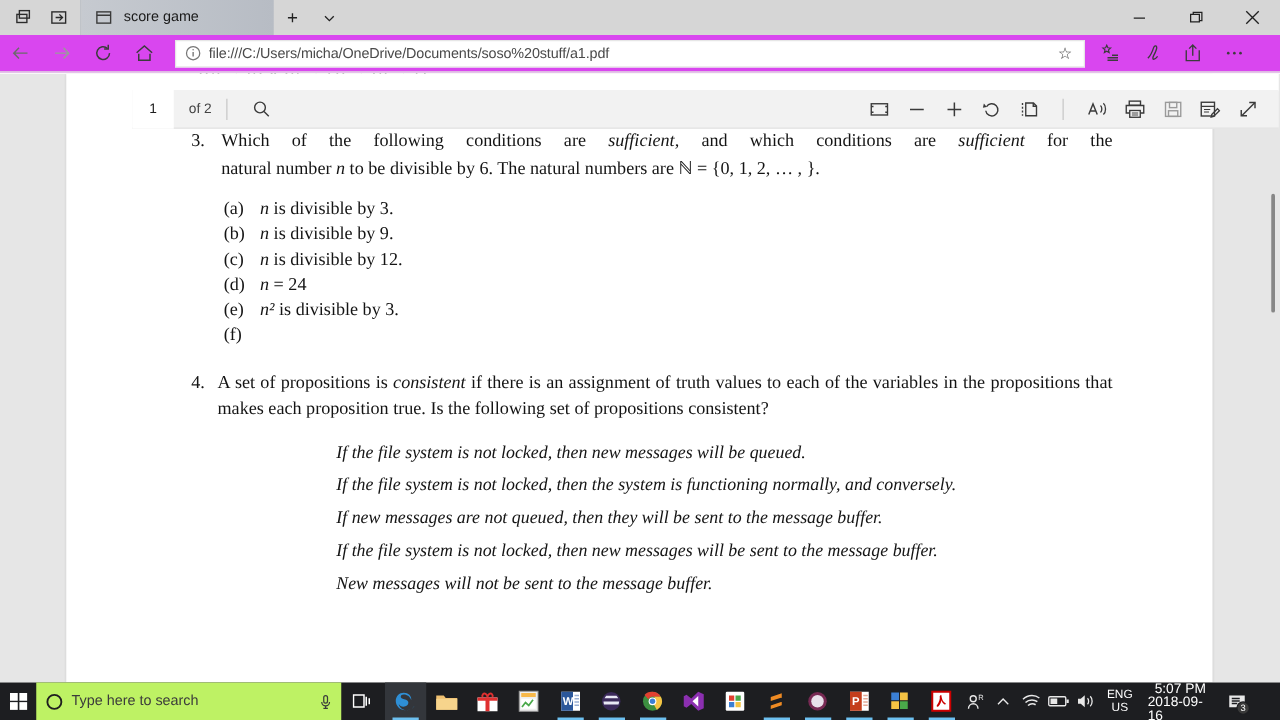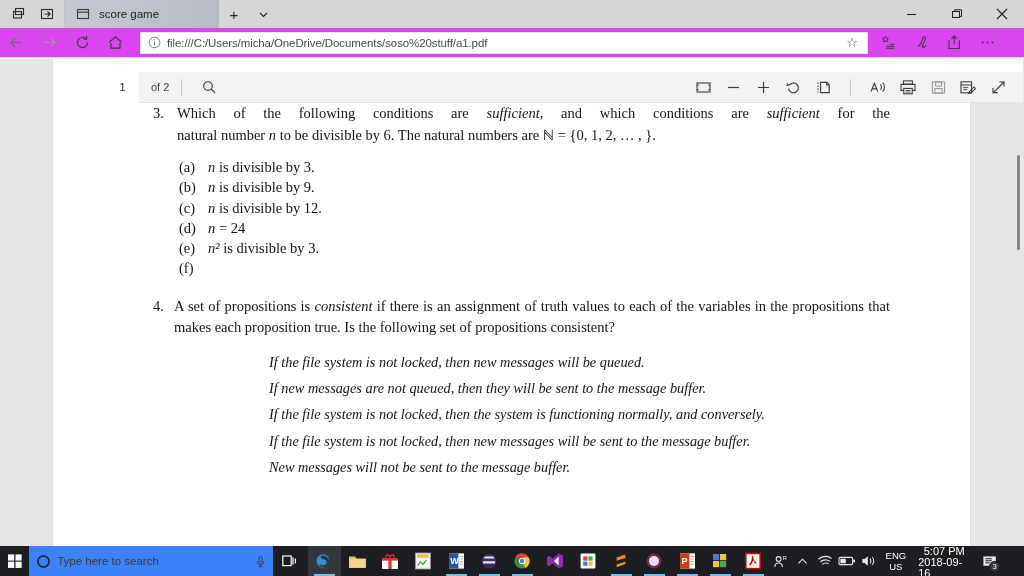--- a/index.html
+++ b/index.html
@@ -215,21 +215,21 @@
   .taskbar {
     position: absolute; left: 0; bottom: 0; width: 1024px; height: 30px;
     background: #1d1e21;
     display: flex; align-items: center;
   }
   .start-btn {
     width: 30px; height: 30px;
     display: flex; align-items: center; justify-content: center;
   }
   .searchbox {
-    width: 250px; height: 30px; background: #3b82f6;
+    width: 250px; height: 30px; background: #bef264;
     display: flex; align-items: center;
     font-size: 11.5px; color: #3b3b3b;
   }
   .searchbox .circ {
     width: 28px; flex: 0 0 28px; display: flex; align-items: center; justify-content: center;
   }
   .searchbox .ph { flex: 1 1 auto; }
   .searchbox .mic { width: 24px; flex: 0 0 24px; display:flex; align-items:center; justify-content:center; }
   .taskview {
     width: 36px; height: 30px;
@@ -531,22 +531,22 @@
 
         <div class="q q4">
           <div class="q-num">4.</div>
           <div class="q-body">
             <span>A set of propositions is </span><em class="it">consistent</em><span> if there is an assignment of truth values to each of the variables in the propositions that makes each proposition true.  Is the following set of propositions consistent?</span>
           </div>
         </div>
 
         <div class="props">
           <div>If the file system is not locked, then new messages will be queued.</div>
+          <div>If the file system is not locked, then the system is functioning normally, and conversely.</div>
           <div>If new messages are not queued, then they will be sent to the message buffer.</div>
-          <div>If the file system is not locked, then the system is functioning normally, and conversely.</div>
           <div>If the file system is not locked, then new messages will be sent to the message buffer.</div>
           <div>New messages will not be sent to the message buffer.</div>
         </div>
       </div>
     </div>
 
     <div class="vscroll"></div>
   </div>
 
   <div class="taskbar">

